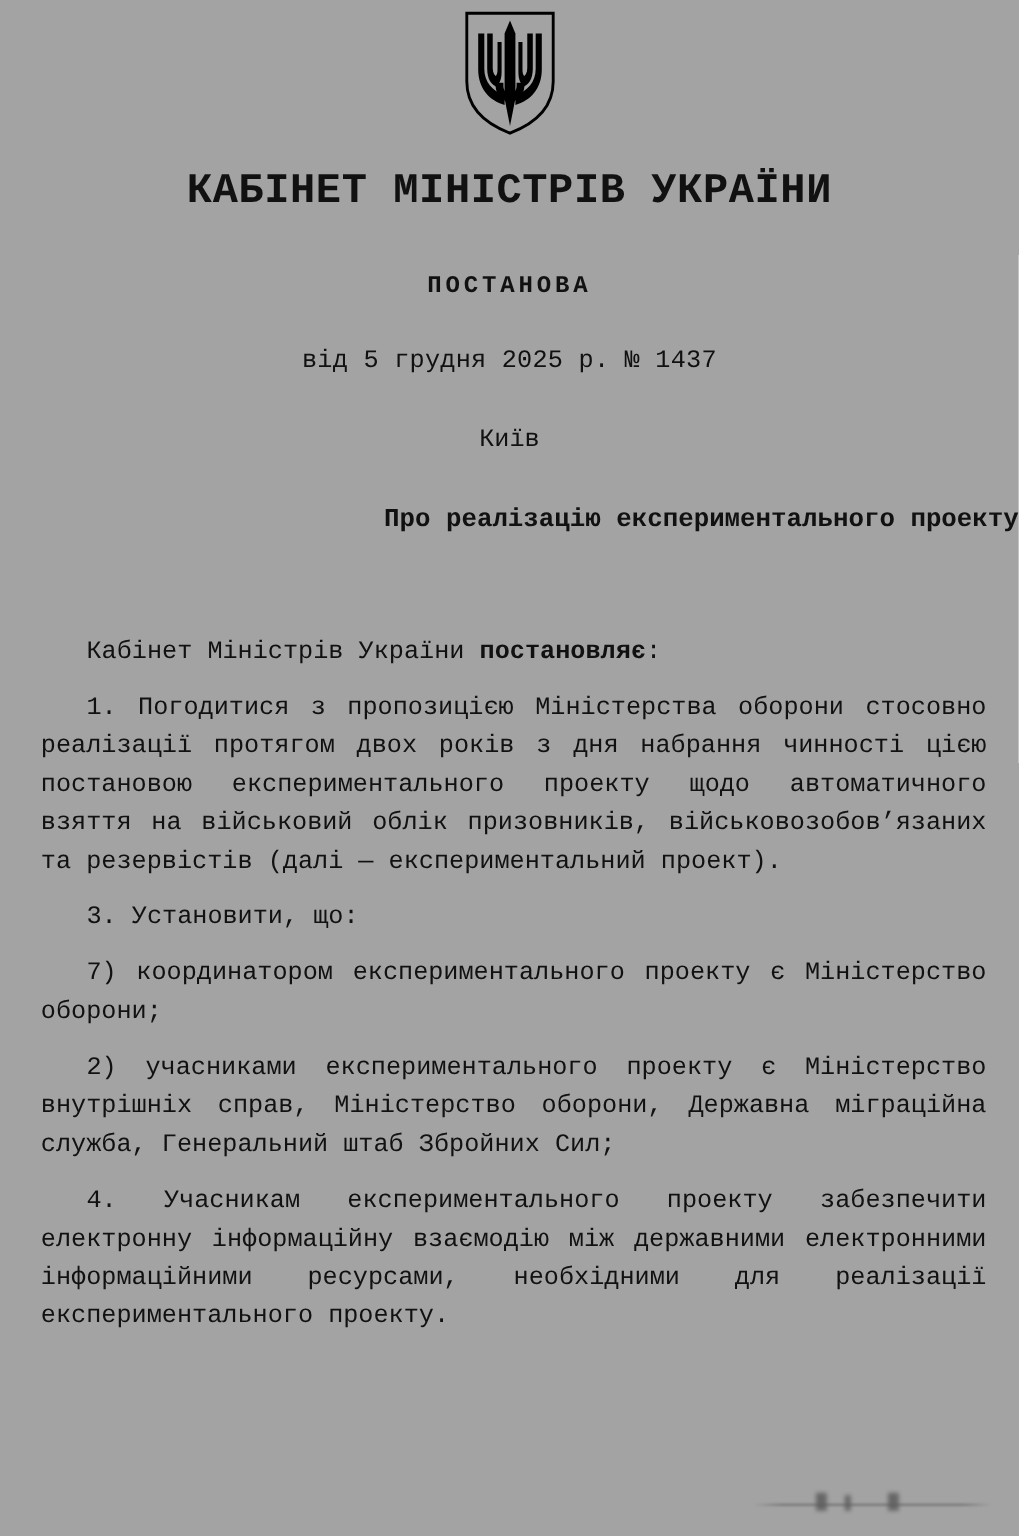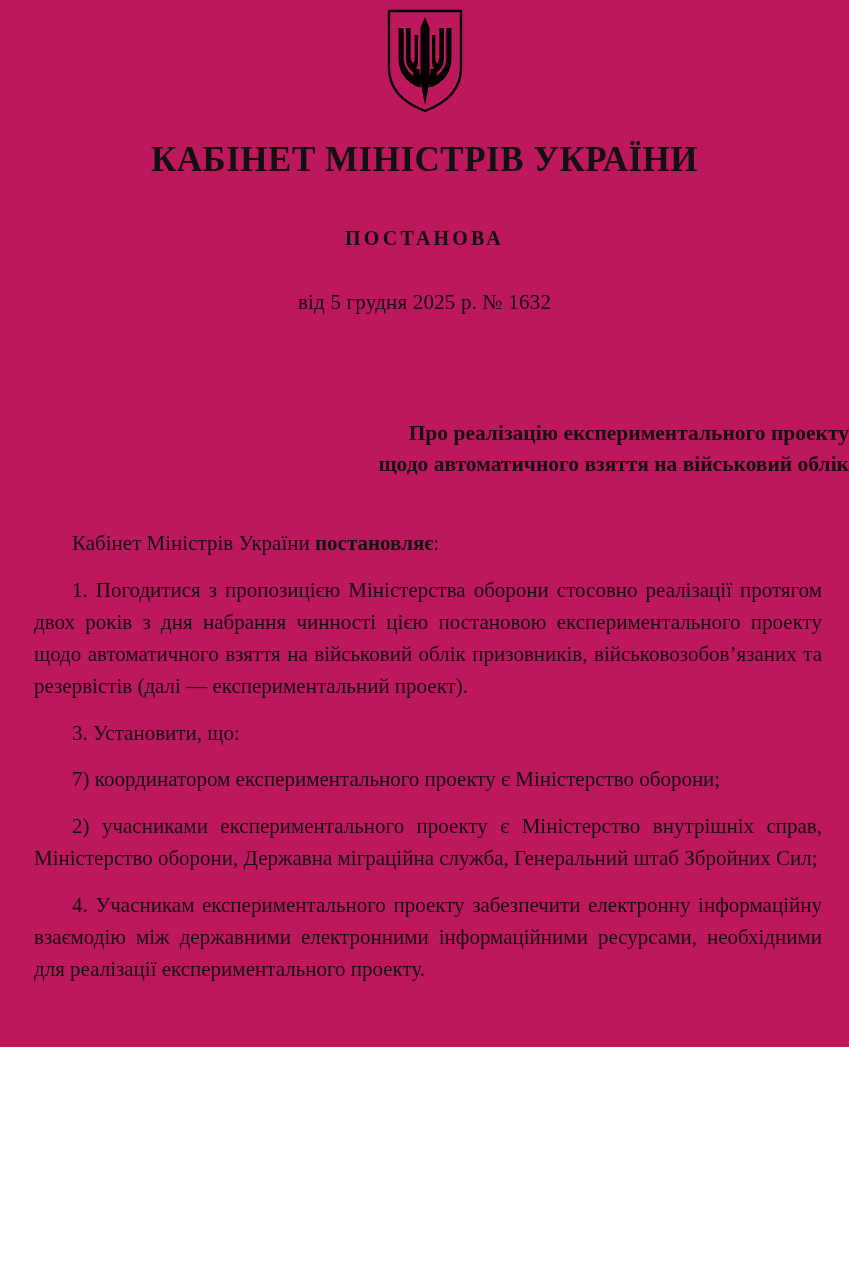--- a/index.html
+++ b/index.html
@@ -8,24 +8,25 @@
     padding: 0;
     background: #ffffff;
   }
   body {
     font-family: "Liberation Serif", "DejaVu Serif", serif;
     color: #111111;
   }
   .page {
     position: relative;
     width: 849px;
-    height: 1047px;
-    background: #be185d;
+    height: 1280px;
+    background: #a3a3a3;
     overflow: hidden;
     box-sizing: border-box;
+    font-family: Liberation Mono, monospace;
   }
 
   
   .emblem-wrap {
     position: absolute;
     top: 8px;
     left: 0;
     width: 849px;
     display: flex;
     justify-content: center;
@@ -174,26 +175,26 @@
         <path d="M51.5 27 L46 27 L46 52 C46 59 48 62.5 51.5 64 L51.5 56 C49.8 54.8 49.4 52.8 49.4 49.5 L49.4 27 Z"></path>
 
         <path d="M27 63 C27 71 32 76.5 39 76.5 C46 76.5 51 71 51 63 L51 61 L44.5 61 L44.5 63.5 C44.5 67.5 42.2 70 39 70 C35.8 70 33.5 67.5 33.5 63.5 L33.5 61 L27 61 Z"></path>
       </g>
     </svg>
   </div>
 
   <div class="doc-header">
     <div class="org-title">КАБІНЕТ МІНІСТРІВ УКРАЇНИ</div>
     <div class="doc-type">ПОСТАНОВА</div>
-    <div class="doc-meta">від 5 грудня 2025 р. № 1632</div>
+    <div class="doc-meta">від 5 грудня 2025 р. № 1437</div>
+    <div class="doc-city">Київ</div>
   </div>
 
   <div class="subject">
     <span class="sline">Про реалізацію експериментального проекту</span>
-    <span class="sline">щодо автоматичного взяття на військовий облік</span>
   </div>
 
   <div class="body-text">
 
     <p><span>Кабінет Міністрів України </span><b>постановляє</b><span>:</span></p>
 
     <p>1. Погодитися з пропозицією Міністерства оборони стосовно реалізації протягом двох років з дня набрання чинності цією постановою експериментального проекту щодо автоматичного взяття на військовий облік призовників, військовозобов’язаних та резервістів (далі — експериментальний проект).</p>
     <p>3. Установити, що:</p>
     <p>7) координатором експериментального проекту є Міністерство оборони;</p>
     <p>2) учасниками експериментального проекту є Міністерство внутрішніх справ, Міністерство оборони, Державна міграційна служба, Генеральний штаб Збройних Сил;</p>

